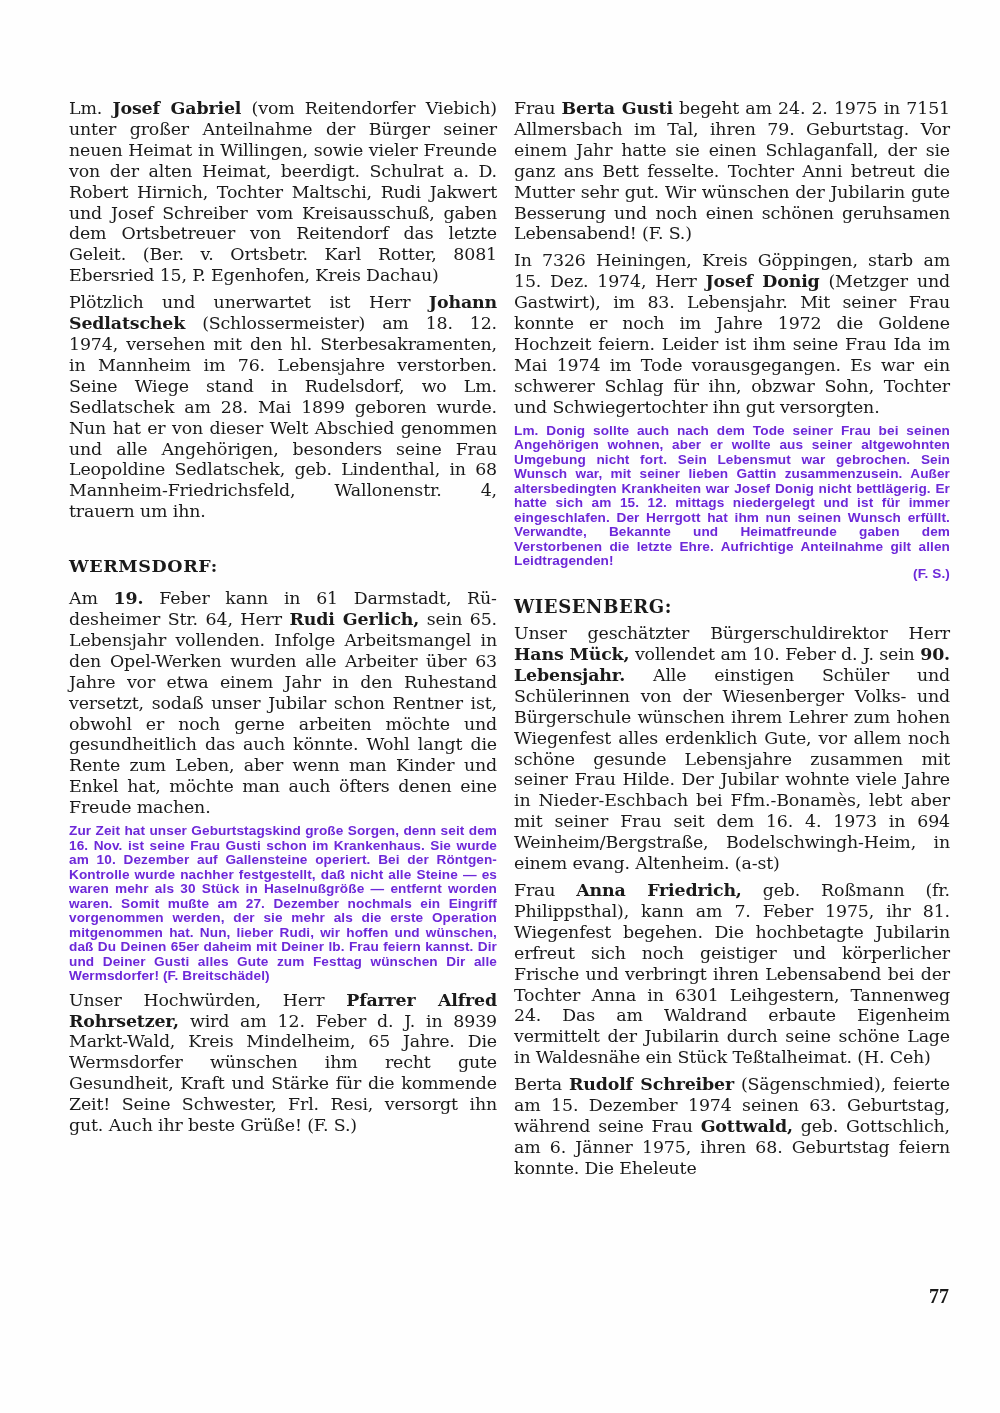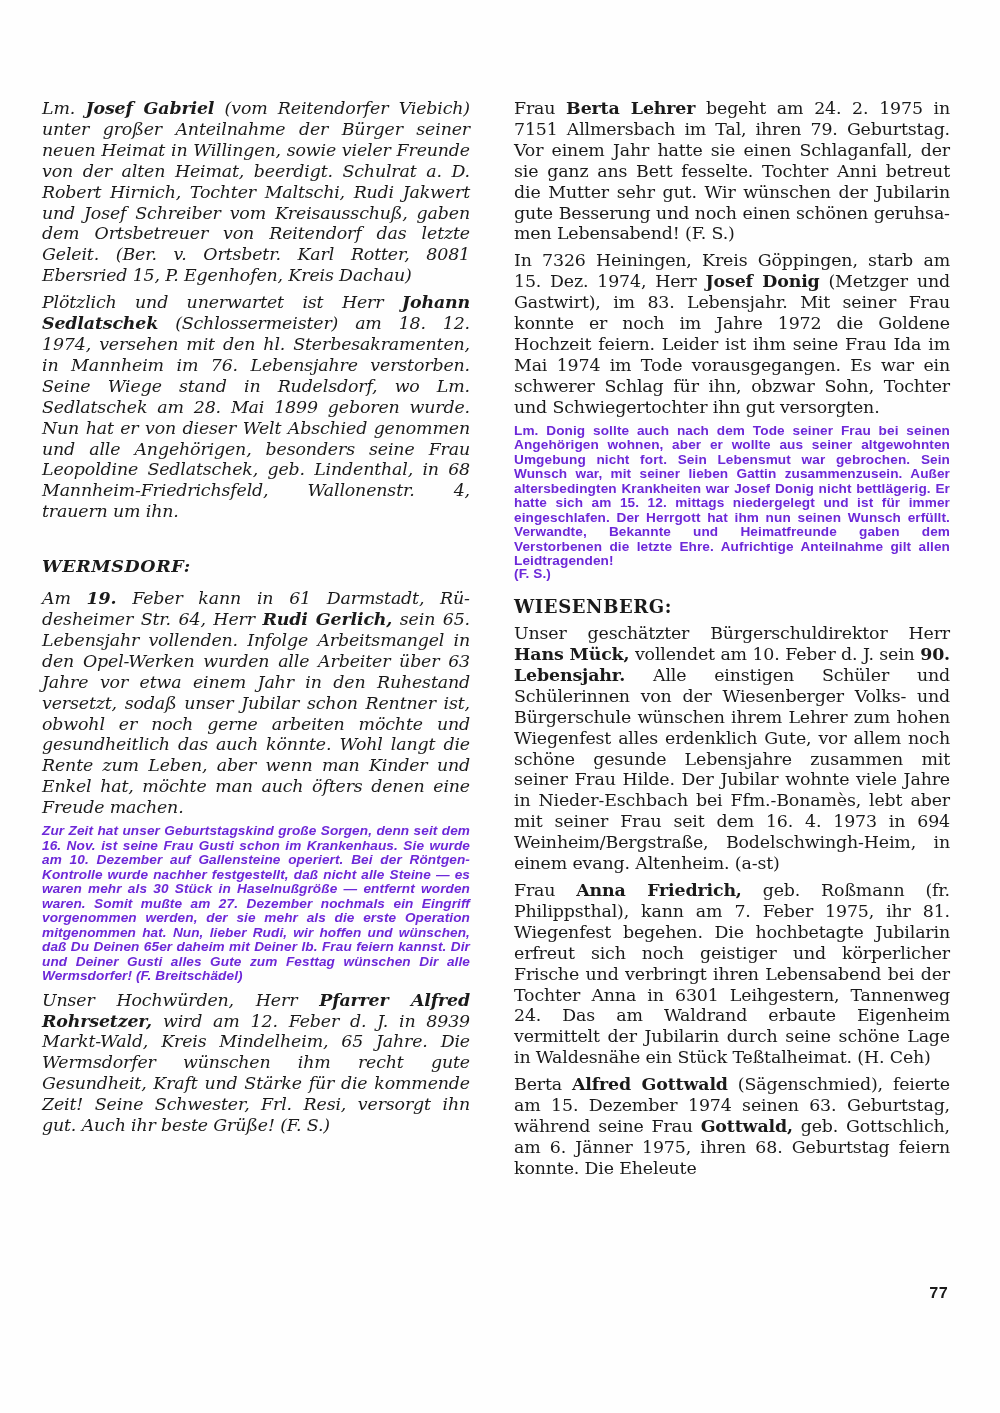--- a/index.html
+++ b/index.html
@@ -1,39 +1,39 @@
 <!DOCTYPE html>
 <html><head>
 <meta charset="utf-8">
 <style>
   html, body { margin: 0; padding: 0; background: #ffffff; }
   body { width: 1000px; height: 1413px; position: relative; overflow: hidden; color: #1a1a1a; }
   .page { position: absolute; left: 0; top: 0; width: 1000px; height: 1413px; background: #fefefe; }
   .col { position: absolute; top: 98px; font-family: "DejaVu Serif", serif; }
-  .col-left { left: 42px; width: 428px; font-style: italic; }
+  .col-left { left: 69px; width: 428px; }
   .col-right { left: 514px; width: 436px; }
   .para {
     font-size: 17.4px; line-height: 20.9px; text-align: justify; hyphens: manual;
     margin: 0 0 6px 0; letter-spacing: -0.15px; word-spacing: 0px;
   }
   .small {
     font-family: "Liberation Sans", sans-serif; font-weight: bold; font-stretch: condensed;
     font-size: 13.6px; line-height: 14.5px; text-align: justify;
     margin: 2px 0 6px 0; letter-spacing: 0.1px; color: #6d28d9;
   }
-  .small-sig { text-align: left; margin-top: -2px; }
+  .small-sig { text-align: right; margin-top: -2px; }
   .heading {
     font-family: "DejaVu Serif", serif; font-weight: bold; font-size: 17.5px;
     letter-spacing: 0.6px; margin: 34px 0 12px 0;
   }
   .heading.right { margin: 15px 0 6px 0; font-size: 18px; }
   b { font-weight: bold; }
   .pagenum {
-    position: absolute; left: 929px; top: 1285px; font-family: Liberation Mono, monospace;
-    font-weight: bold; font-size: 16px;
+    position: absolute; left: 929px; top: 1285px; font-family: Liberation Serif, serif;
+    font-weight: bold; font-size: 20px;
   }
 </style>
 </head>
 <body>
 
 <div class="page">
 
   <div class="col col-left">
     <p class="para"><span>Lm. </span><b>Josef Gabriel</b><span> (vom Reitendorfer Vie­bich) unter großer Anteilnahme der Bür­ger seiner neuen Heimat in Willingen, sowie vieler Freunde von der alten Heimat, beerdigt. Schulrat a. D. Robert Hirnich, Tochter Maltschi, Rudi Jakwert und Josef Schreiber vom Kreisausschuß, gaben dem Ortsbetreuer von Reitendorf das letzte Geleit. (Ber. v. Ortsbetr. Karl Rotter, 8081 Ebersried 15, P. Egenhofen, Kreis Dachau)</span></p>
 
@@ -43,30 +43,30 @@
     <div class="heading">WERMSDORF:</div>
 
     <p class="para"><span>Am </span><b>19.</b><span> Feber kann in 61 Darmstadt, Rü­desheimer Str. 64, Herr </span><b>Rudi Gerlich,</b><span> sein 65. Lebensjahr vollenden. Infolge Arbeits­mangel in den Opel-Werken wurden alle Arbeiter über 63 Jahre vor etwa einem Jahr in den Ruhestand versetzt, sodaß un­ser Jubilar schon Rentner ist, obwohl er noch gerne arbeiten möchte und gesund­heitlich das auch könnte. Wohl langt die Rente zum Leben, aber wenn man Kinder und Enkel hat, möchte man auch öfters denen eine Freude machen.</span></p>
 
     <p class="small">Zur Zeit hat unser Geburtstagskind große Sorgen, denn seit dem 16. Nov. ist seine Frau Gusti schon im Krankenhaus. Sie wurde am 10. Dezember auf Gallensteine operiert. Bei der Röntgen-Kontrolle wur­de nachher festgestellt, daß nicht alle Steine — es waren mehr als 30 Stück in Haselnußgröße — ent­fernt worden waren. Somit mußte am 27. Dezember nochmals ein Eingriff vorgenommen werden, der sie mehr als die erste Operation mitgenommen hat. Nun, lieber Rudi, wir hoffen und wünschen, daß Du Dei­nen 65er daheim mit Deiner lb. Frau feiern kannst. Dir und Deiner Gusti alles Gute zum Festtag wün­schen Dir alle Wermsdorfer! (F. Breitschädel)</p>
 
     <p class="para"><span>Unser Hochwürden, Herr </span><b>Pfarrer Alfred Rohrsetzer,</b><span> wird am 12. Feber d. J. in 8939 Markt-Wald, Kreis Mindelheim, 65 Jahre. Die Wermsdorfer wünschen ihm recht gu­te Gesundheit, Kraft und Stärke für die kommende Zeit! Seine Schwester, Frl. Re­si, versorgt ihn gut. Auch ihr beste Grü­ße! (F. S.)</span></p>
   </div>
 
   <div class="col col-right">
-    <p class="para"><span>Frau </span><b>Berta Lehrer</b><span> begeht am 24. 2. 1975 in 7151 Allmersbach im Tal, ihren 79. Ge­burtstag. Vor einem Jahr hatte sie einen Schlaganfall, der sie ganz ans Bett fessel­te. Tochter Anni betreut die Mutter sehr gut. Wir wünschen der Jubilarin gute Bes­serung und noch einen schönen geruhsa­men Lebensabend! (F. S.)</span></p>
+    <p class="para"><span>Frau </span><b>Berta Gusti</b><span> begeht am 24. 2. 1975 in 7151 Allmersbach im Tal, ihren 79. Ge­burtstag. Vor einem Jahr hatte sie einen Schlaganfall, der sie ganz ans Bett fessel­te. Tochter Anni betreut die Mutter sehr gut. Wir wünschen der Jubilarin gute Bes­serung und noch einen schönen geruhsa­men Lebensabend! (F. S.)</span></p>
 
     <p class="para"><span>In 7326 Heiningen, Kreis Göppingen, starb am 15. Dez. 1974, Herr </span><b>Josef Donig</b><span> (Metz­ger und Gastwirt), im 83. Lebensjahr. Mit seiner Frau konnte er noch im Jahre 1972 die Goldene Hochzeit feiern. Leider ist ihm seine Frau Ida im Mai 1974 im Tode vor­ausgegangen. Es war ein schwerer Schlag für ihn, obzwar Sohn, Tochter und Schwie­gertochter ihn gut versorgten.</span></p>
 
     <p class="small" style="margin-bottom:0">Lm. Donig sollte auch nach dem Tode seiner Frau bei seinen Angehörigen wohnen, aber er wollte aus seiner altgewohnten Umgebung nicht fort. Sein Le­bensmut war gebrochen. Sein Wunsch war, mit seiner lieben Gattin zusammenzusein. Außer altersbedingten Krankheiten war Josef Donig nicht bettlägerig. Er hatte sich am 15. 12. mittags niedergelegt und ist für immer eingeschlafen. Der Herrgott hat ihm nun seinen Wunsch erfüllt. Verwandte, Bekannte und Hei­matfreunde gaben dem Verstorbenen die letzte Ehre. Aufrichtige Anteilnahme gilt allen Leidtragenden!</p>
     <p class="small small-sig">(F. S.)</p>
 
     <div class="heading right">WIESENBERG:</div>
 
     <p class="para"><span>Unser geschätzter Bürgerschuldirektor Herr </span><b>Hans Mück,</b><span> vollendet am 10. Feber d. J. sein </span><b>90. Lebensjahr.</b><span> Alle einstigen Schüler und Schülerinnen von der Wiesenberger Volks- und Bürgerschule wünschen ihrem Lehrer zum hohen Wiegenfest alles er­denklich Gute, vor allem noch schöne ge­sunde Lebensjahre zusammen mit seiner Frau Hilde. Der Jubilar wohnte viele Jah­re in Nieder-Eschbach bei Ffm.-Bonamès, lebt aber mit seiner Frau seit dem 16. 4. 1973 in 694 Weinheim/Bergstraße, Bodel­schwingh-Heim, in einem evang. Alten­heim. (a-st)</span></p>
 
     <p class="para"><span>Frau </span><b>Anna Friedrich,</b><span> geb. Roßmann (fr. Philippsthal), kann am 7. Feber 1975, ihr 81. Wiegenfest begehen. Die hochbetagte Jubilarin erfreut sich noch geistiger und körperlicher Frische und verbringt ihren Lebensabend bei der Tochter Anna in 6301 Leihgestern, Tannenweg 24. Das am Wald­rand erbaute Eigenheim vermittelt der Ju­bilarin durch seine schöne Lage in Waldes­nähe ein Stück Teßtalheimat. (H. Ceh)</span></p>
 
-    <p class="para"><span>Berta </span><b>Alfred Gottwald</b><span> (Sägenschmied), feierte am 15. Dezember 1974 seinen 63. Ge­burtstag, während seine Frau </span><b>Gottwald,</b><span> geb. Gottschlich, am 6. Jänner 1975, ihren 68. Geburtstag feiern konnte. Die Eheleute</span></p>
+    <p class="para"><span>Berta </span><b>Rudolf Schreiber</b><span> (Sägenschmied), feierte am 15. Dezember 1974 seinen 63. Ge­burtstag, während seine Frau </span><b>Gottwald,</b><span> geb. Gottschlich, am 6. Jänner 1975, ihren 68. Geburtstag feiern konnte. Die Eheleute</span></p>
   </div>
 
   <div class="pagenum">77</div>
 </div>
 
 </body></html>

